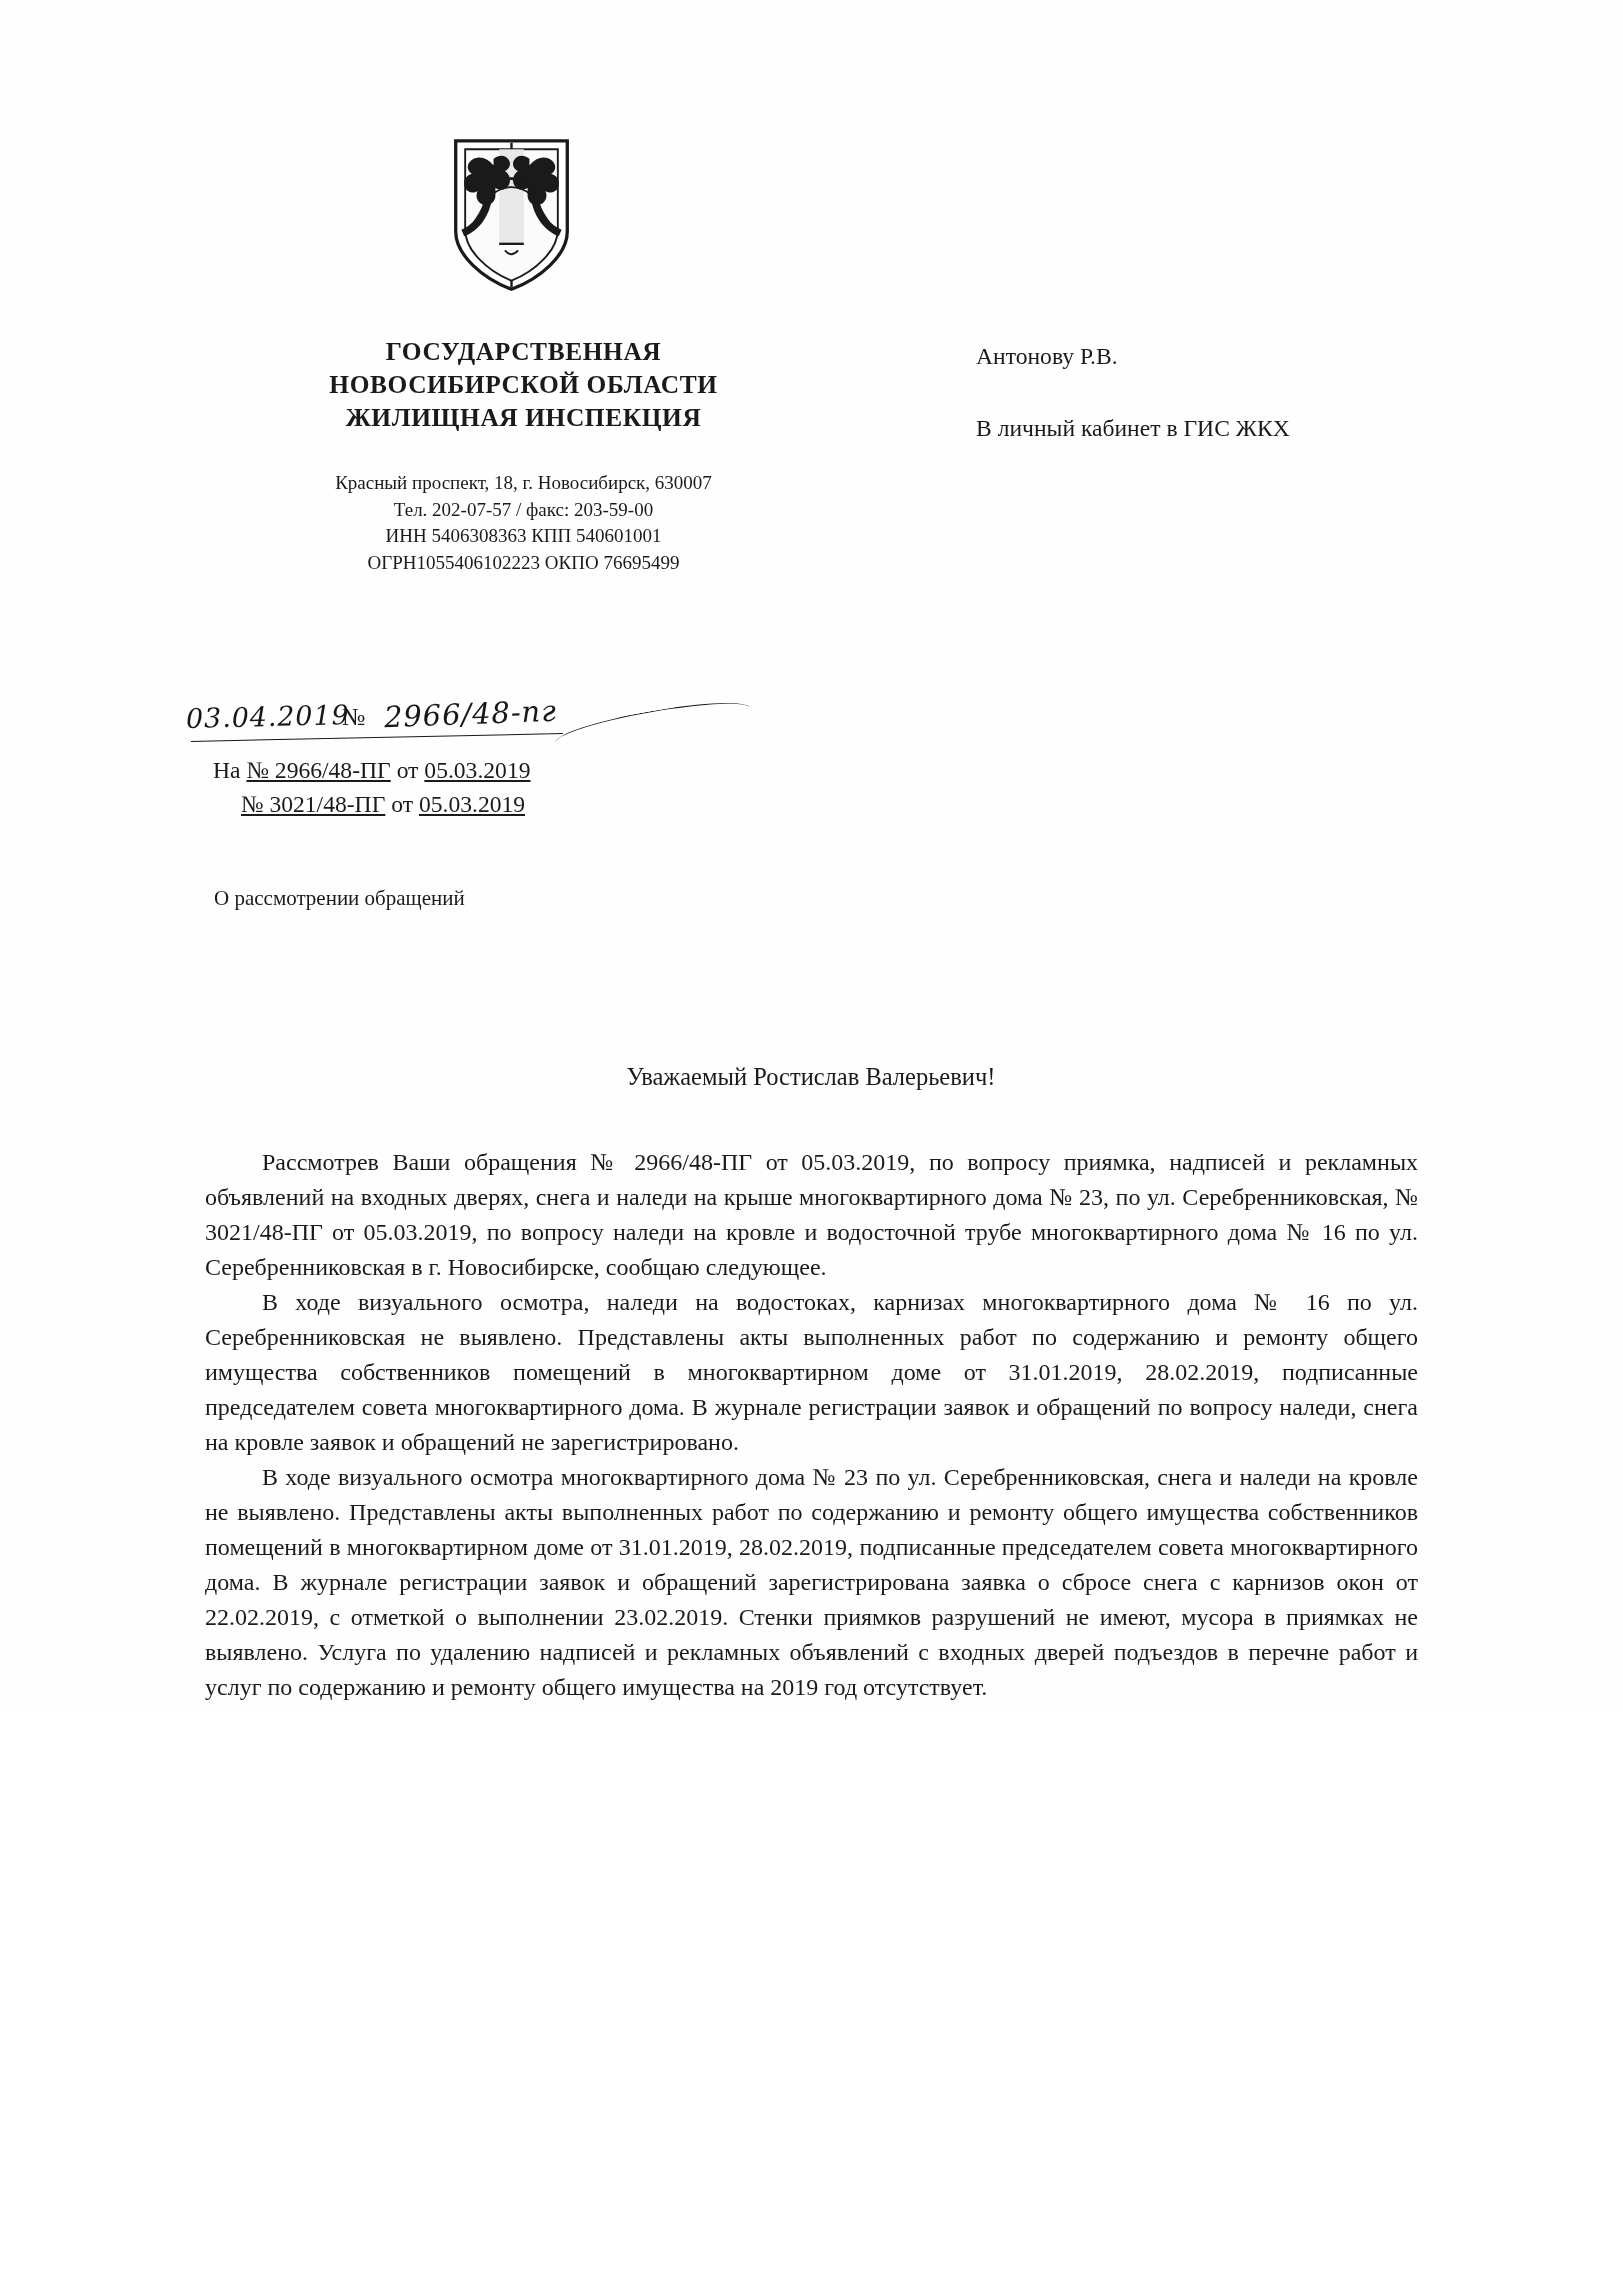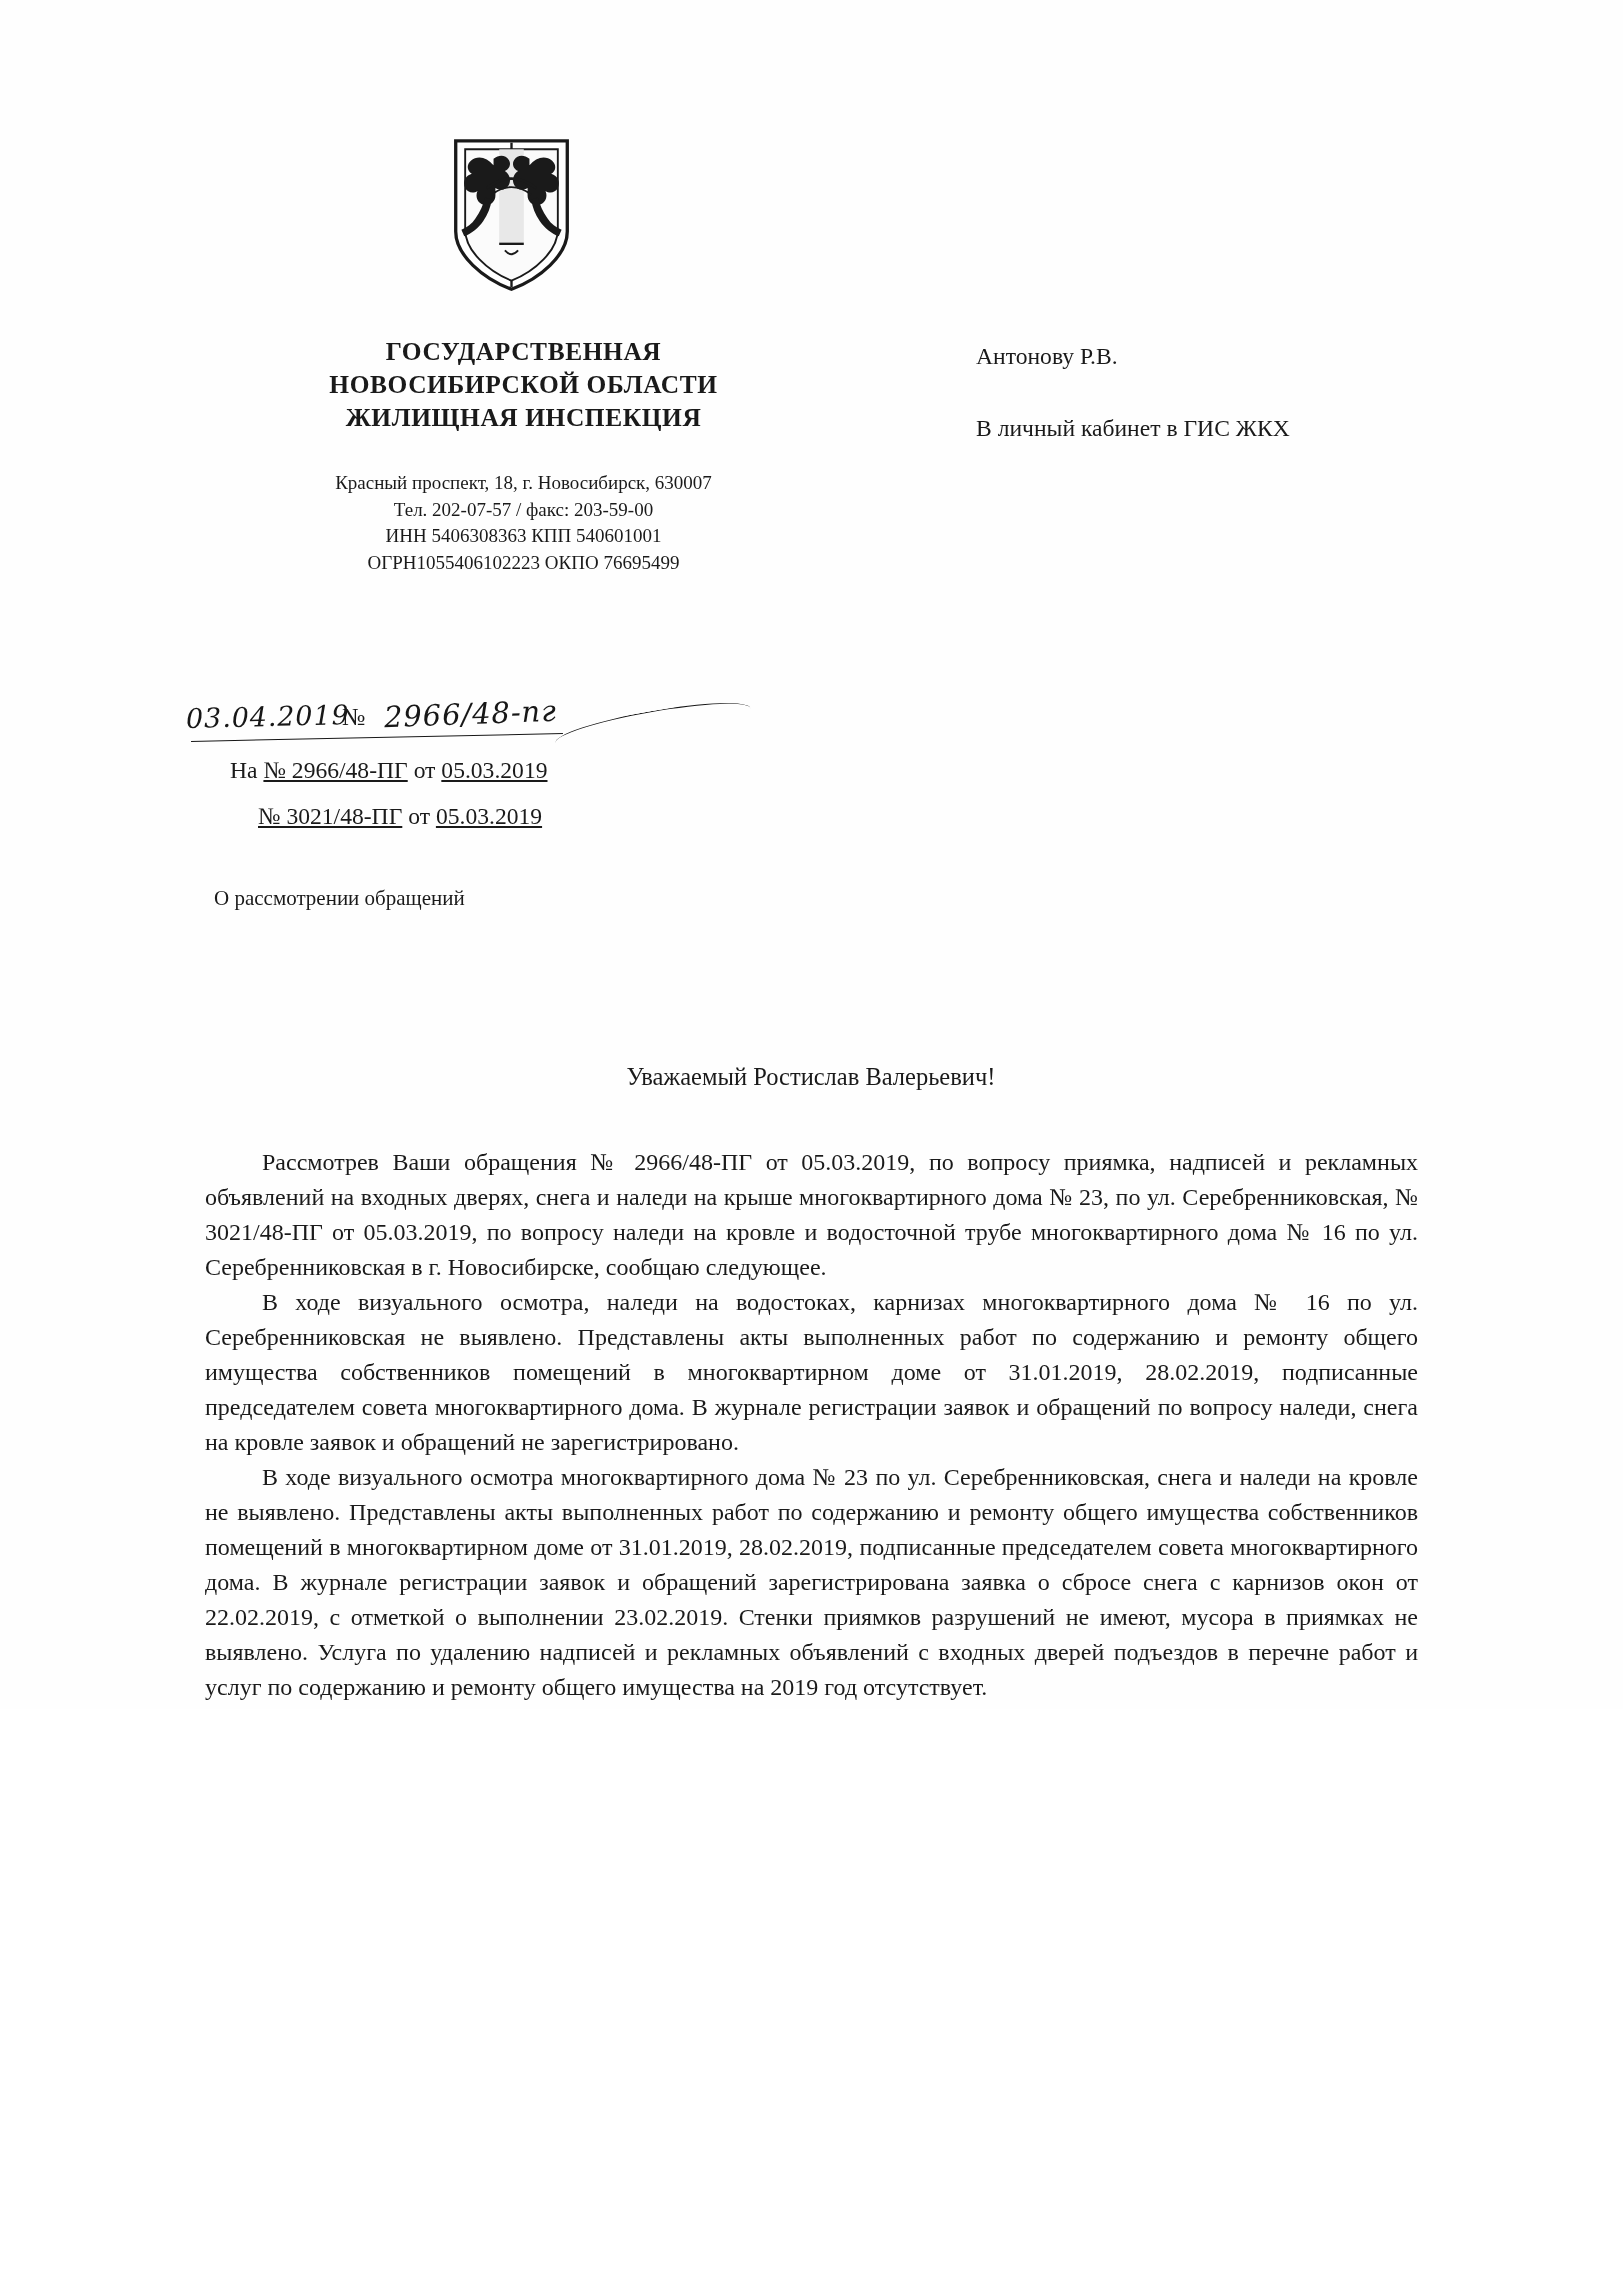--- a/index.html
+++ b/index.html
@@ -99,28 +99,28 @@
     height: 28px;
     border-top: 1.4px solid #171717;
     transform: rotate(-10deg);
     border-radius: 50%;
     border-left: none; border-right: none; border-bottom: none;
   }
 
   
   .refs {
     position: absolute;
-    left: 230px;
+    left: 213px;
     top: 754px;
     width: 660px;
     font-size: 23.6px;
     line-height: 1.42;
   }
   .refs .u { text-decoration: underline; }
-  .ref-line-2 { margin-left: 28px; margin-top: 12px; }
+  .ref-line-2 { margin-left: 28px; }
 
   
   .subject {
     position: absolute;
     left: 214px;
     top: 886px;
     font-size: 21px;
   }
 
   

